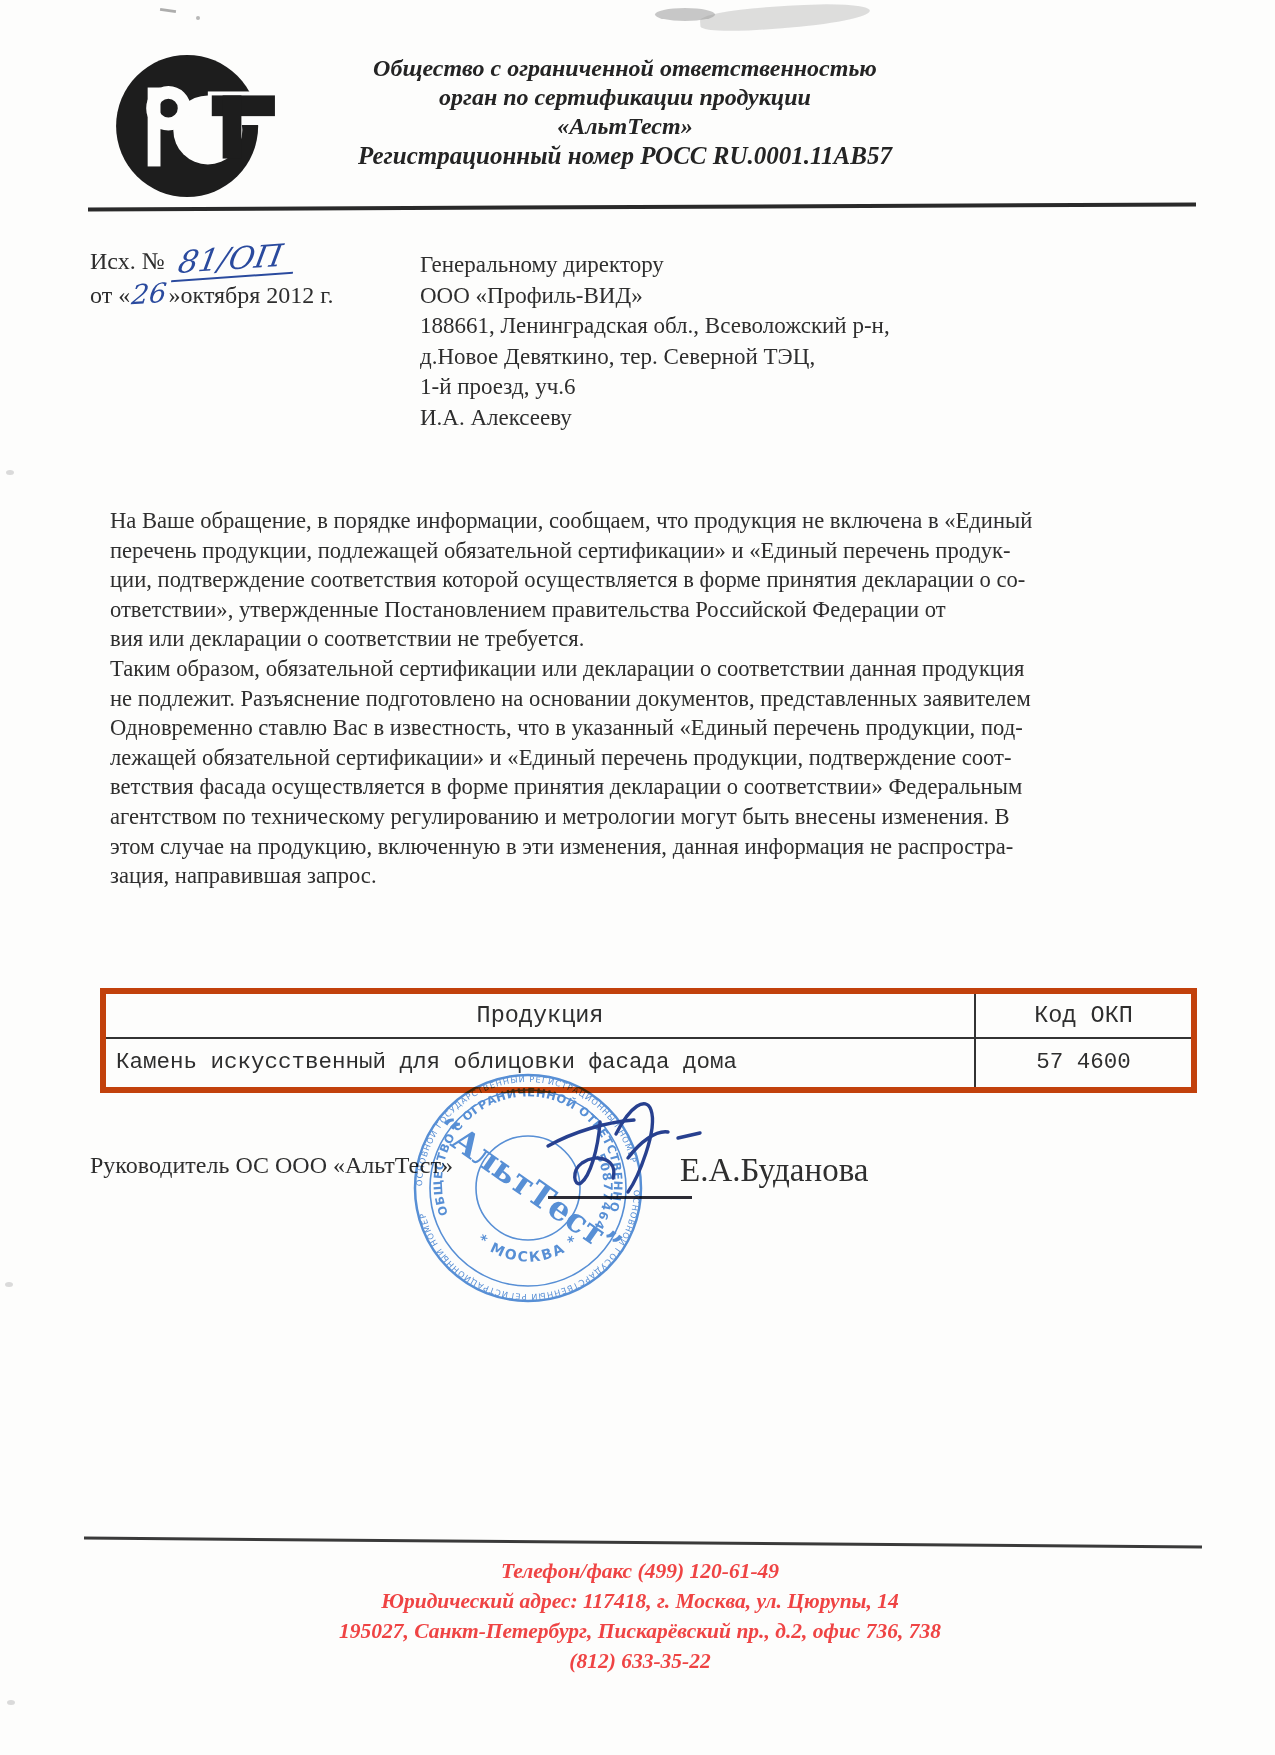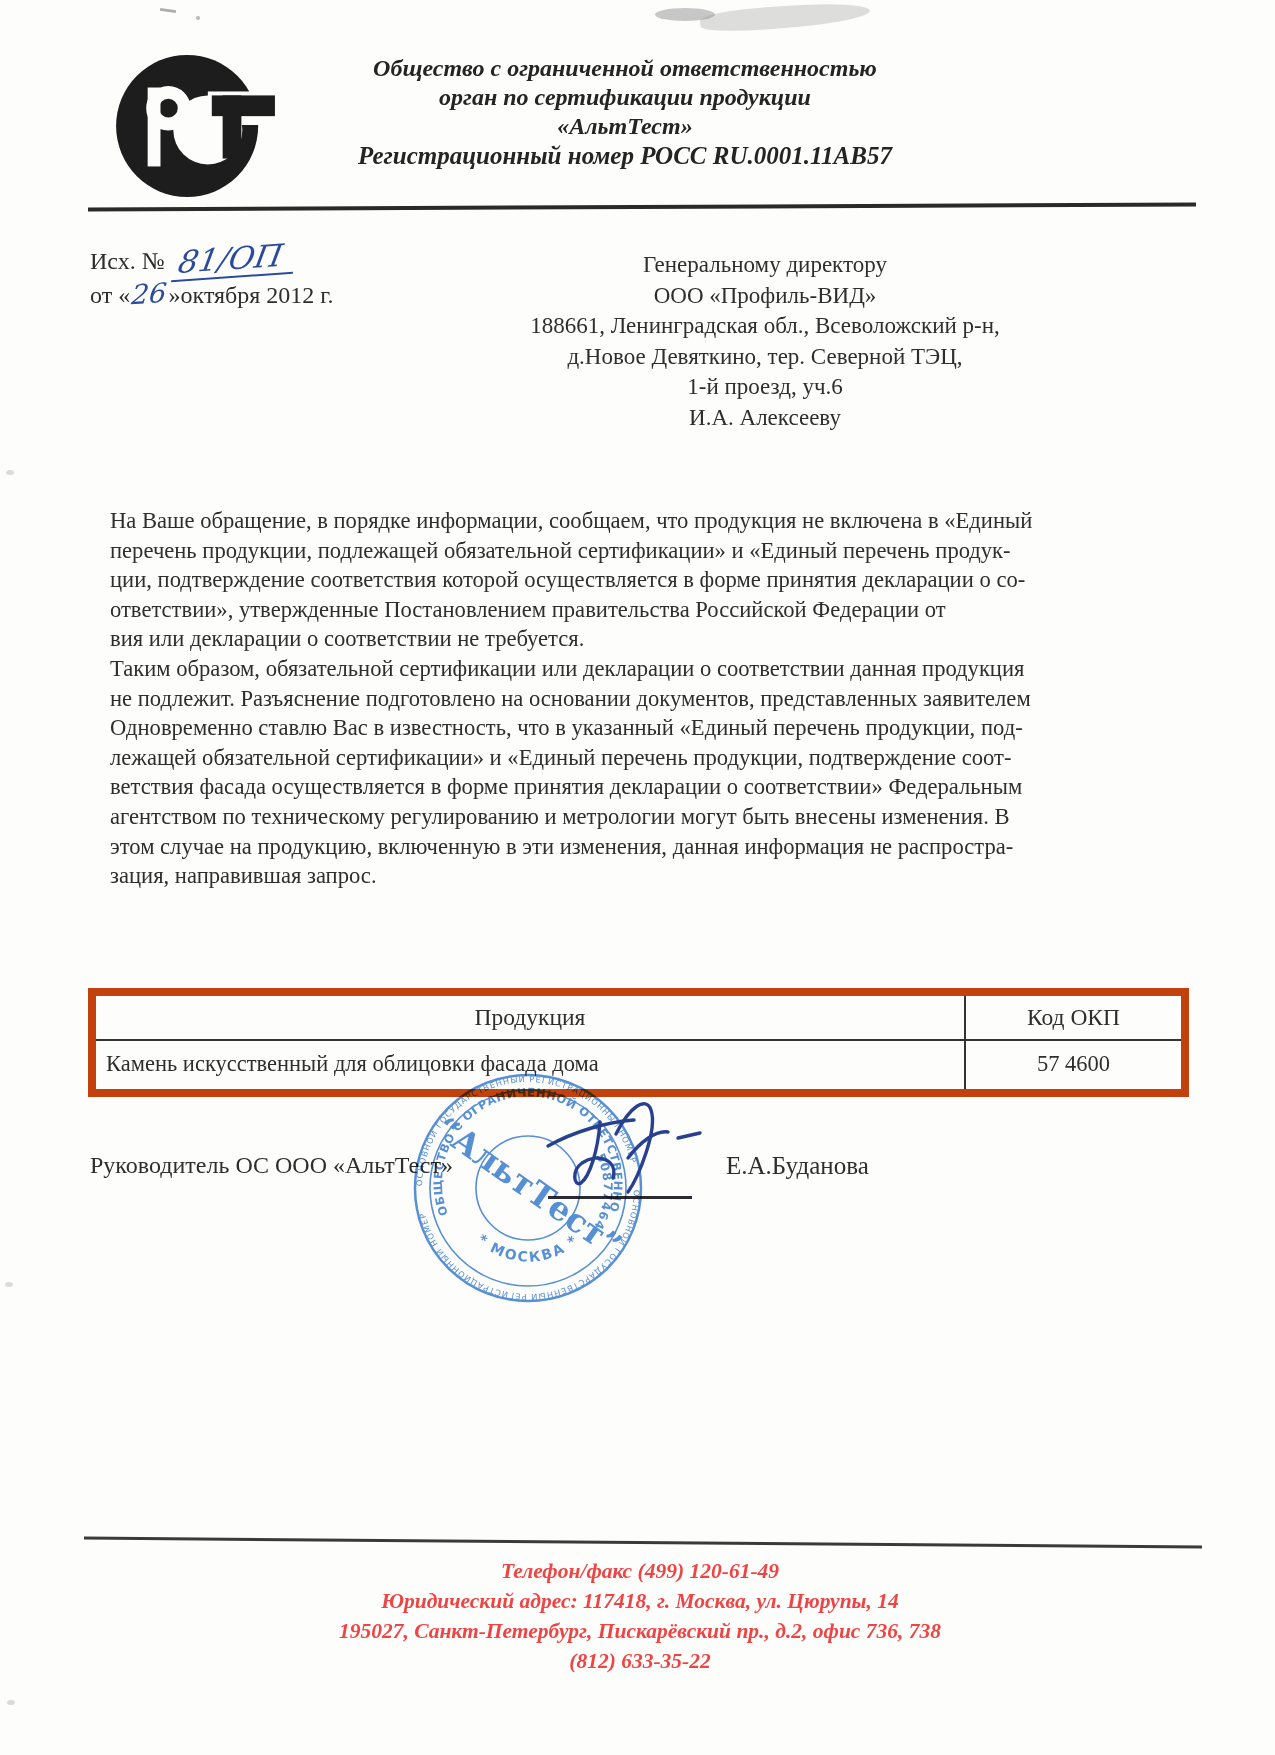--- a/index.html
+++ b/index.html
@@ -11,39 +11,39 @@
     font-weight:bold;font-style:italic;font-size:24px;line-height:29px;color:#242424;}
   .letterhead-text .reg{font-size:25px;}
   .header-rule{left:88px;top:205px;width:1108px;height:4px;background:#2a2a2a;transform:rotate(-0.25deg);}
   
   .ref-block{left:90px;top:243px;font-size:24px;line-height:31px;}
   .hand{color:#2a4a9e;font-style:italic;display:inline-block;transform:skewX(-10deg) rotate(-4deg);
         font-family:"DejaVu Serif",serif;}
   .hw-num{font-size:31px;border-bottom:2px solid #2a4a9e;padding:0 14px 2px 4px;margin-left:10px;transform:skewX(-14deg) rotate(-4deg);}
   .hw-day{font-size:27px;margin:0 2px;}
   
-  .recipient{left:420px;top:250px;width:690px;text-align:center;font-size:23px;line-height:30.5px;}
+  .recipient{left:420px;top:250px;width:690px;text-align:left;font-size:23px;line-height:30.5px;}
   
   .body-text{left:90px;top:506px;width:1105px;font-size:22.6px;line-height:29.6px;}
   .body-text div{white-space:nowrap;margin-left:20px;}
   
-  .products-table{left:88px;top:988px;width:1085px;border:8px solid #c2410c;border-collapse:collapse;}
+  .products-table{left:100px;top:988px;width:1085px;border:6px solid #c2410c;border-collapse:collapse;font-family:Liberation Mono, monospace;}
   .products-table div{box-sizing:border-box;}
   .tbl-row{display:flex;}
   .tbl-row .c1{width:870px;border-right:2px solid #333;}
   .tbl-row .c2{width:215px;text-align:center;}
   .tbl-head{border-bottom:2px solid #333;font-size:23.5px;}
   .tbl-head .c1{text-align:center;padding:8px 0;}
   .tbl-head .c2{padding:8px 0;}
   .tbl-data{font-size:22.5px;}
   .tbl-data .c1{padding:10px 8px 12px 10px;}
   .tbl-data .c2{padding:10px 0 12px 0;}
   
   .sig-title{left:90px;top:1152px;font-size:24px;}
-  .sig-name{left:726px;top:1152px;font-size:25px;}
+  .sig-name{left:680px;top:1152px;font-size:33px;}
   .sig-rule{left:548px;top:1196px;width:144px;height:3px;background:#2b2b35;}
   .stamp{left:408px;top:1068px;width:240px;height:240px;mix-blend-mode:multiply;opacity:0.85;}
   .signature-svg{left:538px;top:1082px;width:260px;height:130px;}
   
   .footer-rule{left:84px;top:1541px;width:1118px;height:3px;background:#3a3a3a;transform:rotate(0.45deg);}
   .footer{left:90px;top:1556px;width:1100px;text-align:center;
     font-weight:bold;font-style:italic;font-size:21.5px;line-height:30px;color:#ef4444;}
   
   .smudge-tr{left:700px;top:6px;width:170px;height:22px;background:#b5b5b5;opacity:0.45;
     border-radius:45% 55% 60% 40%;transform:rotate(-4deg);}

